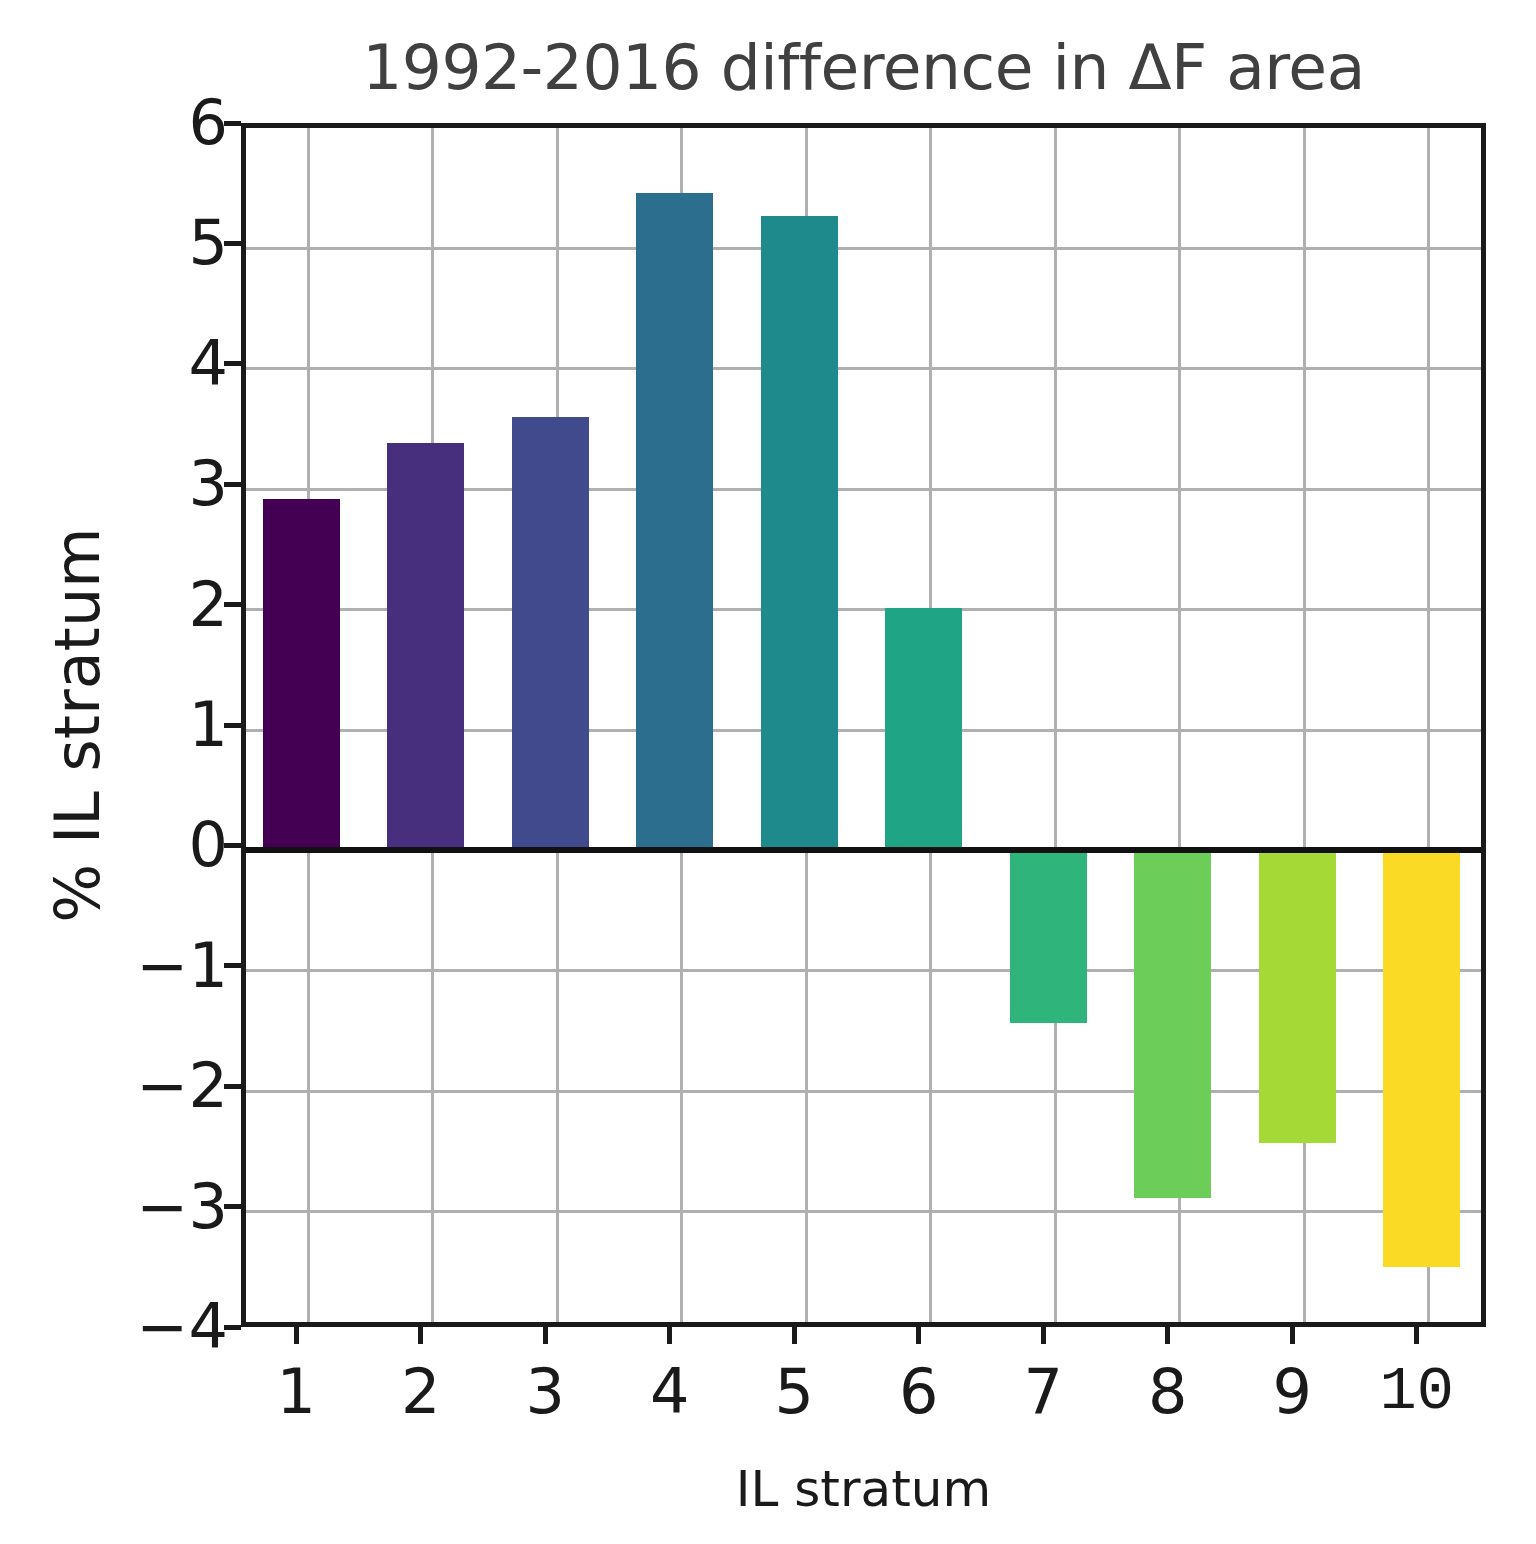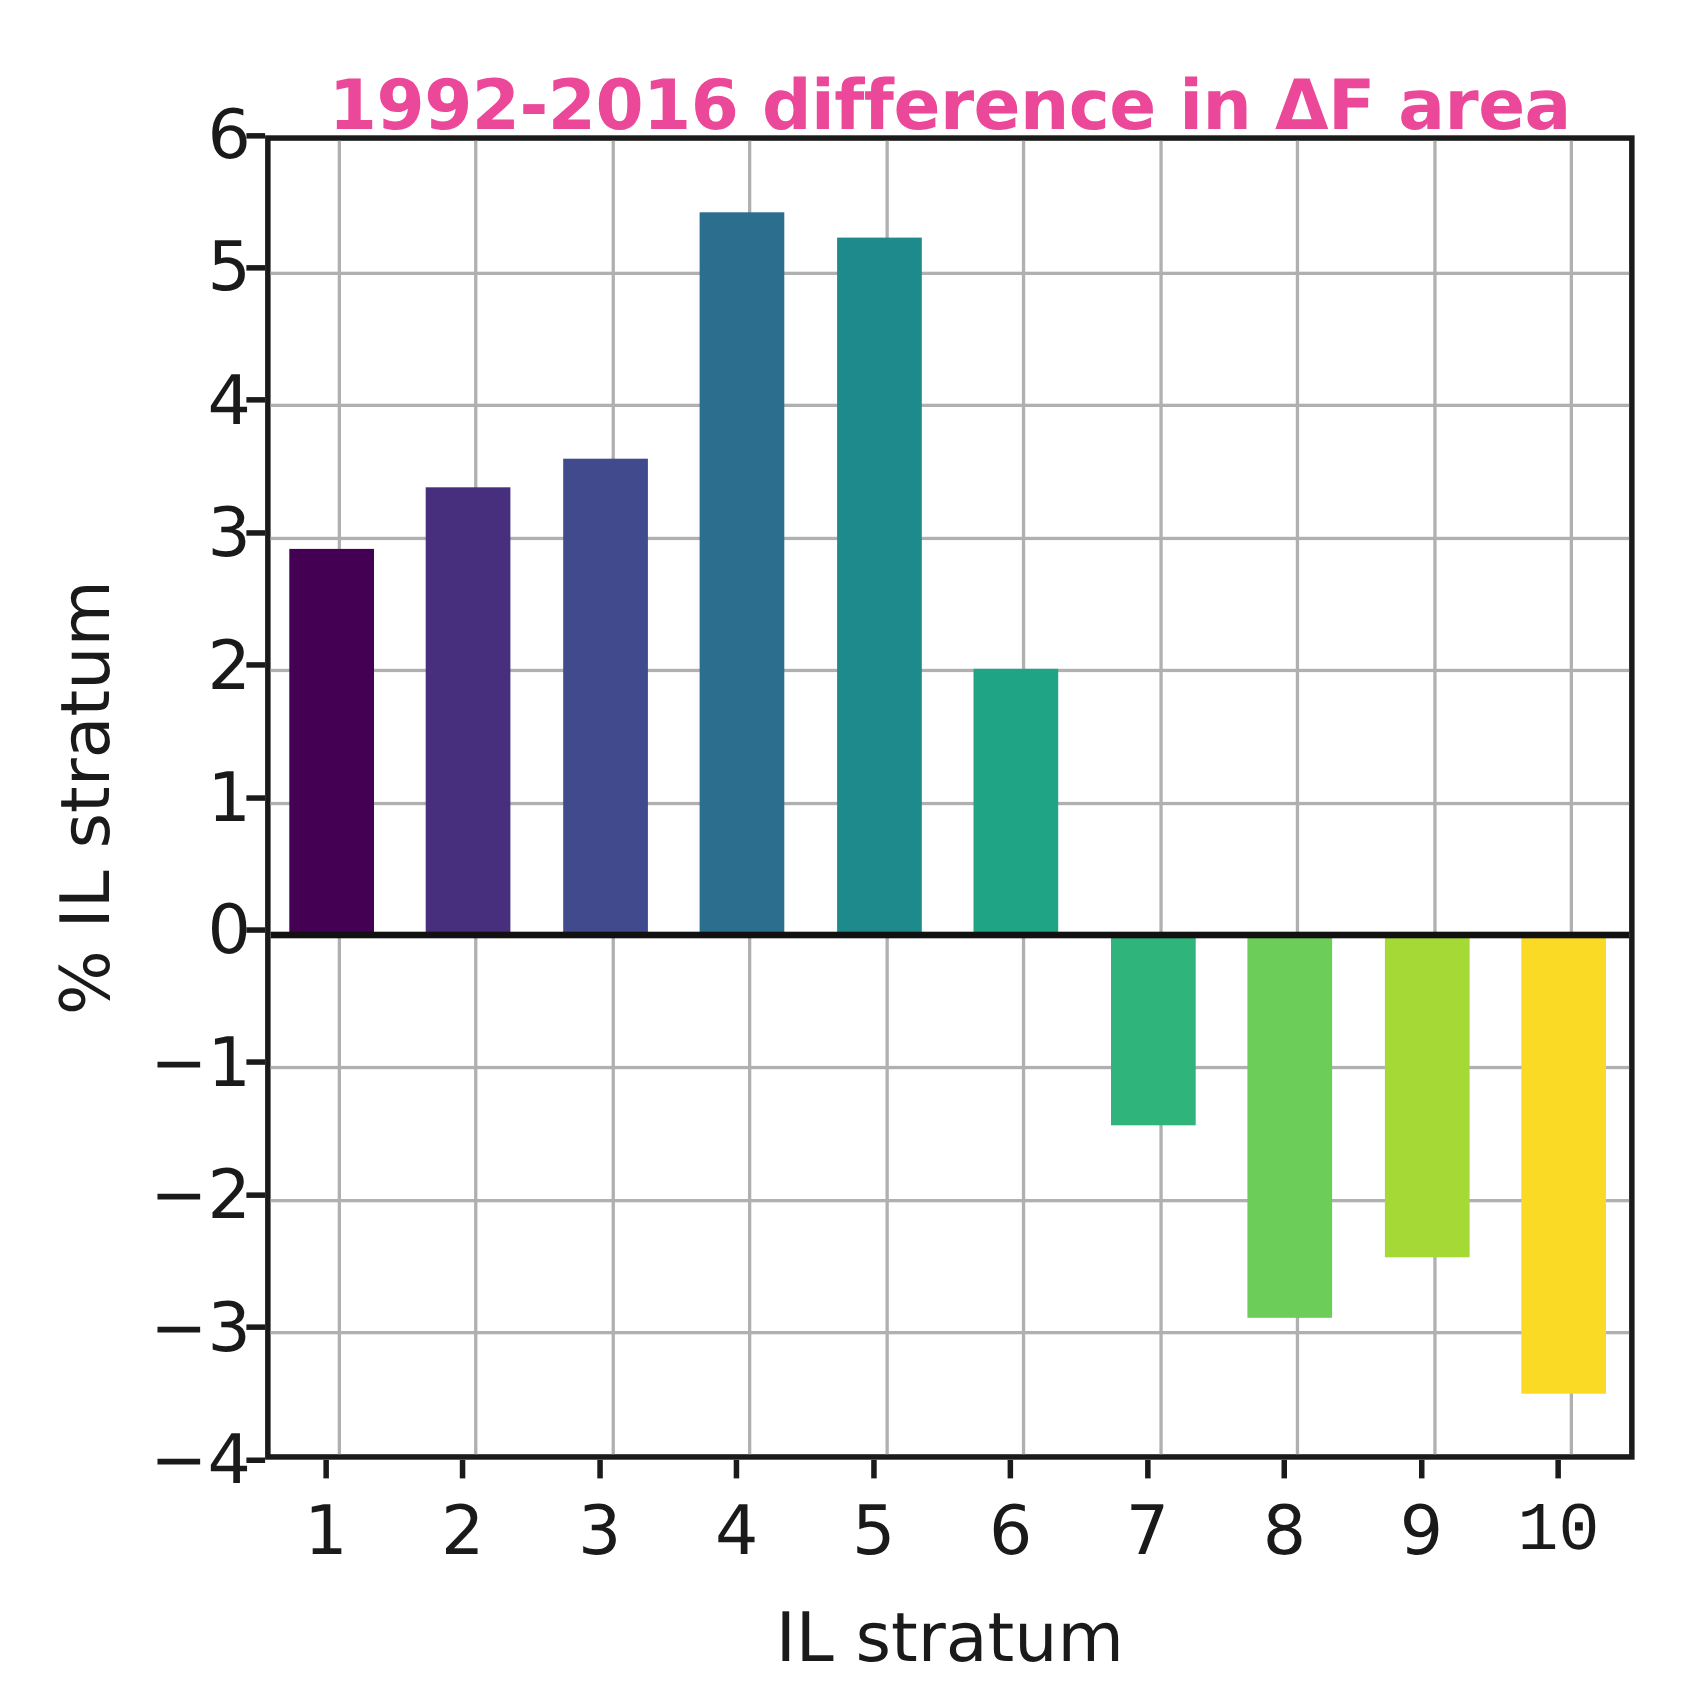--- a/index.html
+++ b/index.html
@@ -24,25 +24,24 @@
 
   
   #chart-title {
     position: absolute;
     left: 241px;
     top: 30px;
     width: 1245px;
     text-align: center;
     font-size: 63px;
     line-height: 76px;
-    font-weight: 700;
-    color: #ec4899;
+    font-weight: 400;
+    color: #404040;
     letter-spacing: -0.5px;
     white-space: nowrap;
-    margin-top: 28px;
   }
 
   
   #ylabel {
     position: absolute;
     left: 0px;
     top: 0px;
     width: 1204px;
     height: 96px;
     transform: rotate(-90deg);
@@ -53,21 +52,21 @@
     line-height: 96px;
     color: #1a1a1a;
     white-space: nowrap;
   }
   #xlabel {
     position: absolute;
     left: 241px;
     top: 1452px;
     width: 1245px;
     text-align: center;
-    font-size: 62px;
+    font-size: 50px;
     line-height: 74px;
     color: #1a1a1a;
     white-space: nowrap;
   }
 
   
   #plot-area {
     position: absolute;
     left: 241px;
     top: 123px;

